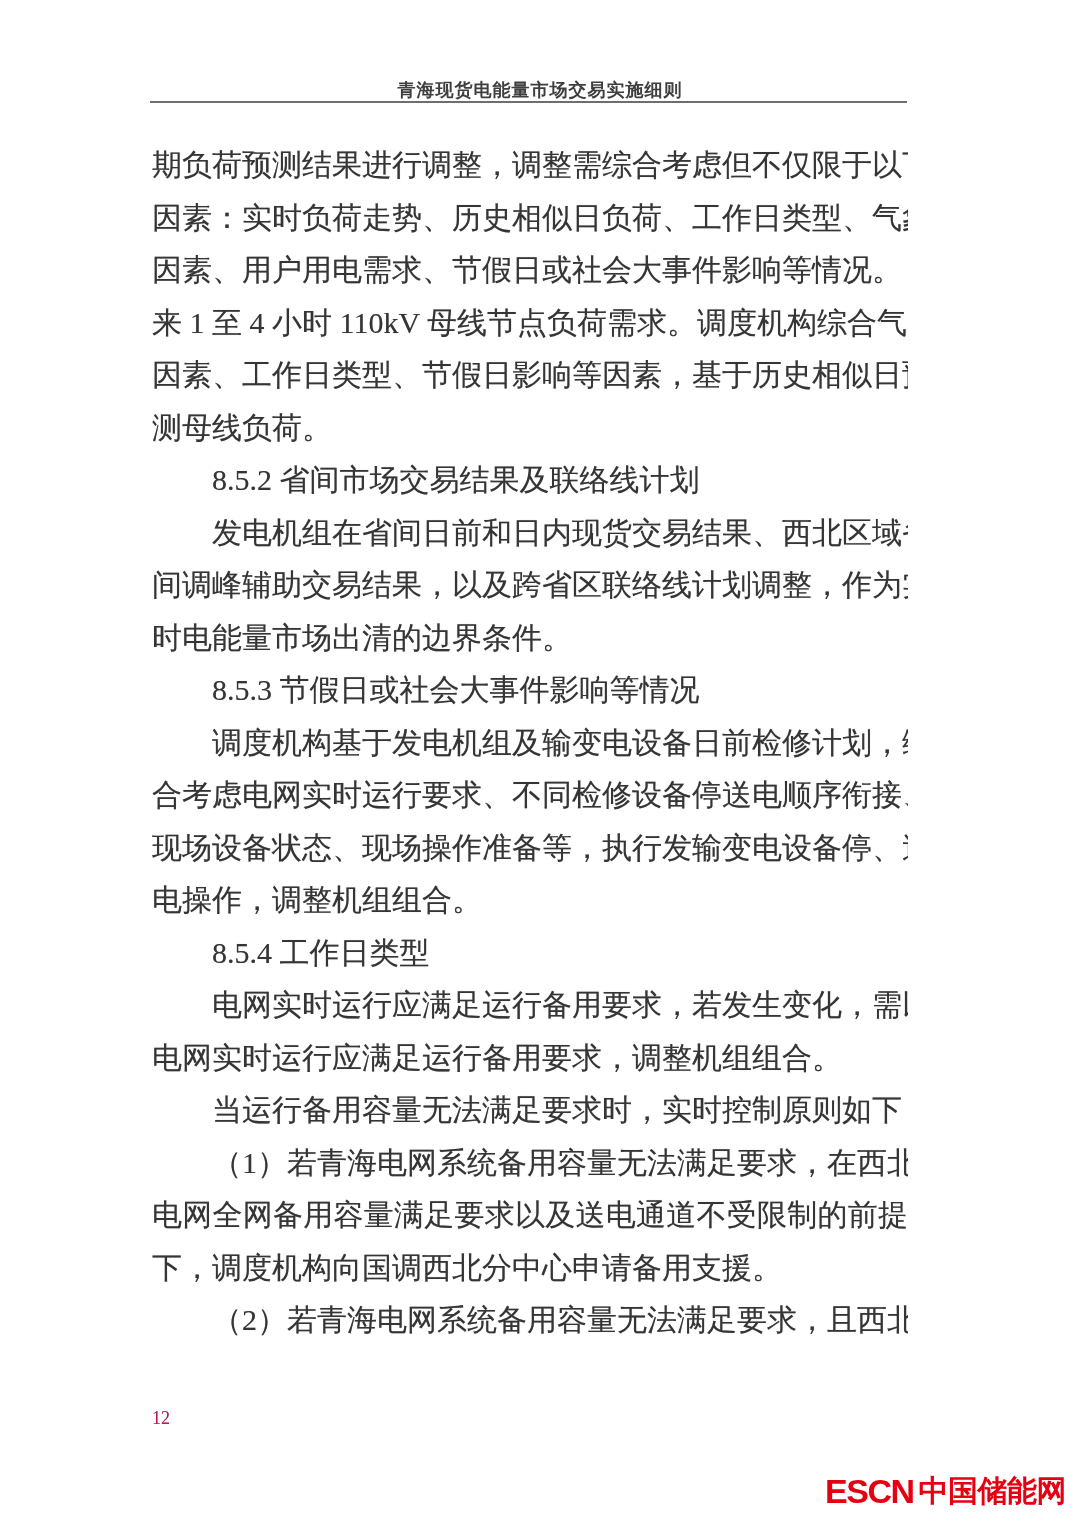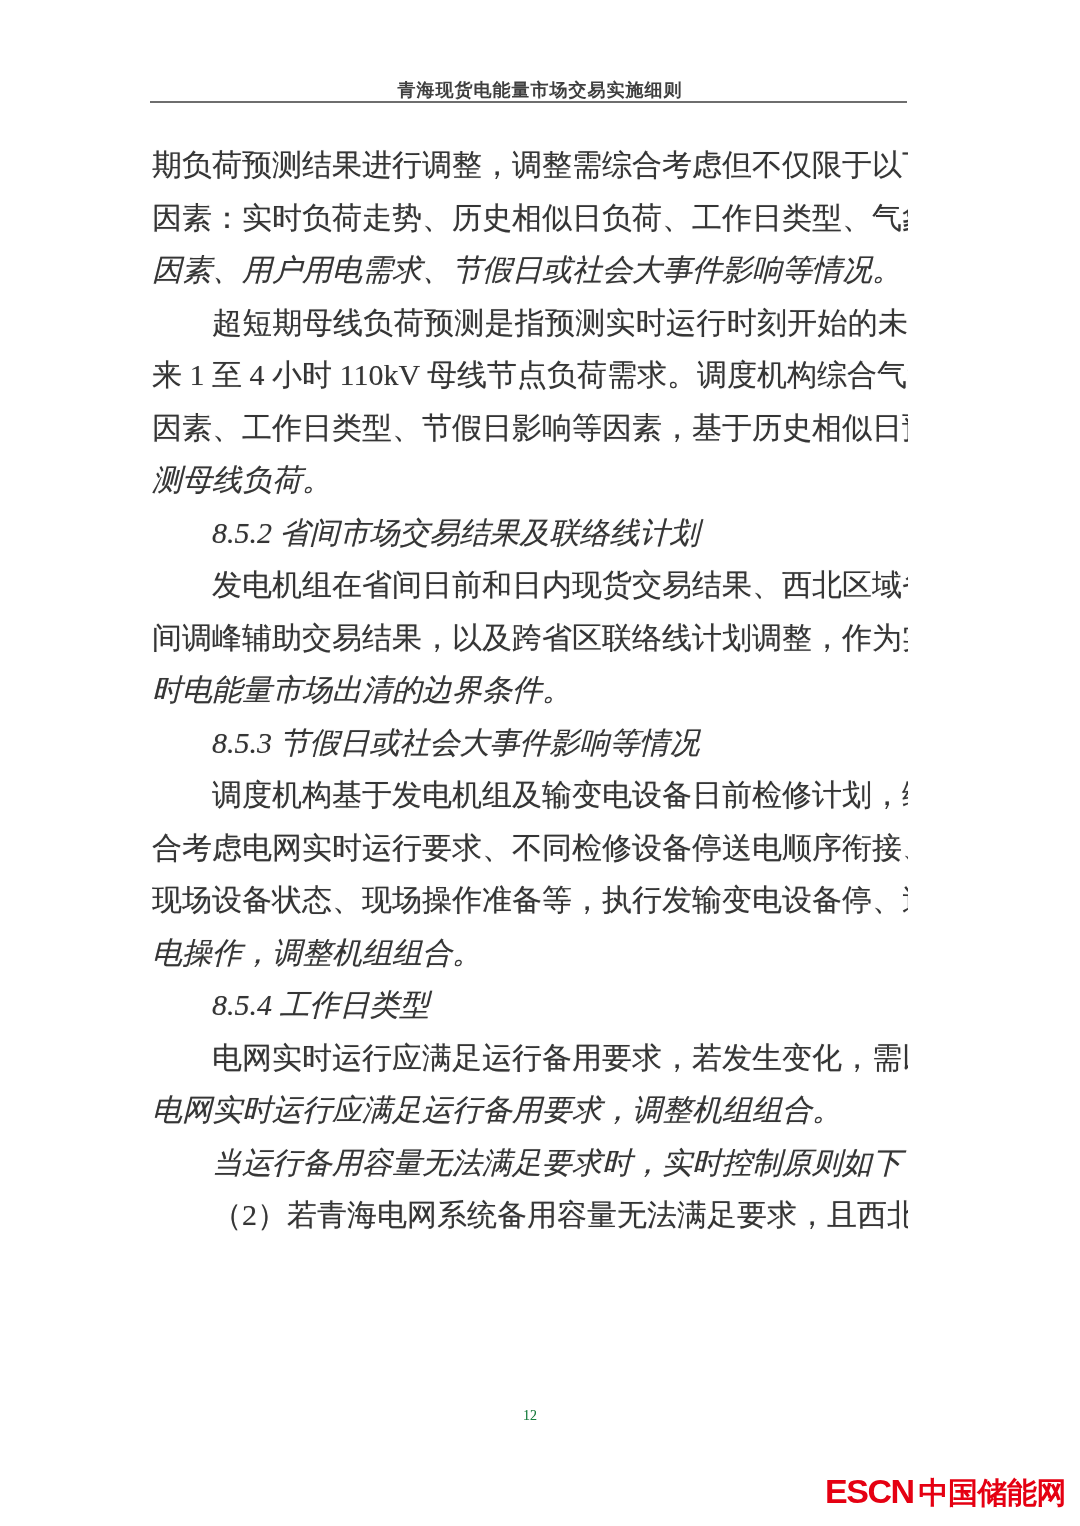--- a/index.html
+++ b/index.html
@@ -46,40 +46,40 @@
   .para { margin: 0; }
   .line {
     display: block;
     height: 52.5px;
     line-height: 52.5px;
     overflow: hidden;
     text-align: justify;
     text-align-last: justify;
     white-space: nowrap;
   }
-  .line.last { text-align-last: left; font-style: italic; }
+  .line.last { text-align-last: left; }
   .line.indent { text-indent: 60px; }
   
   .page-number {
     position: absolute;
     top: 1408px;
     left: 152px;
     width: 756px;
-    text-align: center;
-    font-size: 14px;
-    color: #15803d;
+    text-align: left;
+    font-size: 18px;
+    color: #be185d;
     text-shadow: 0 0 0.6px rgba(140,140,140,.6);
   }
   
   .logo {
     position: absolute;
     top: 1474px;
     right: 14px;
     display: flex;
-    align-items: flex-end;
+    align-items: center;
     gap: 5px;
     font-family: "Liberation Sans", "DejaVu Sans", sans-serif;
     font-weight: 900;
   }
   .logo-latin {
     font-size: 34px;
     letter-spacing: -1.5px;
     line-height: 1;
   }
   .logo-cn {
@@ -98,21 +98,20 @@
 
   <div class="header-rule"></div>
 
   <main class="content" id="content">
       <div class="para body">
         <div class="line">期负荷预测结果进行调整，调整需综合考虑但不仅限于以下</div>
         <div class="line">因素：实时负荷走势、历史相似日负荷、工作日类型、气象</div>
         <div class="line last">因素、用户用电需求、节假日或社会大事件影响等情况。</div>
       </div>
       <div class="para body">
-        <div class="line indent">超短期母线负荷预测是指预测实时运行时刻开始的未</div>
         <div class="line">来 1 至 4 小时 110kV 母线节点负荷需求。调度机构综合气象</div>
         <div class="line">因素、工作日类型、节假日影响等因素，基于历史相似日预</div>
         <div class="line last">测母线负荷。</div>
       </div>
       <div class="para heading">
         <div class="line last indent">8.5.2 省间市场交易结果及联络线计划</div>
       </div>
       <div class="para body">
         <div class="line indent">发电机组在省间日前和日内现货交易结果、西北区域省</div>
         <div class="line">间调峰辅助交易结果，以及跨省区联络线计划调整，作为实</div>
@@ -131,20 +130,25 @@
         <div class="line last indent">8.5.4 工作日类型</div>
       </div>
       <div class="para body">
         <div class="line indent">电网实时运行应满足运行备用要求，若发生变化，需以</div>
         <div class="line last">电网实时运行应满足运行备用要求，调整机组组合。</div>
       </div>
       <div class="para body">
         <div class="line last indent">当运行备用容量无法满足要求时，实时控制原则如下：</div>
       </div>
       <div class="para body">
+        <div class="line indent">（1）若青海电网系统备用容量无法满足要求，在西北</div>
+        <div class="line">电网全网备用容量满足要求以及送电通道不受限制的前提</div>
+        <div class="line last">下，调度机构向国调西北分中心申请备用支援。</div>
+      </div>
+      <div class="para body">
         <div class="line indent">（2）若青海电网系统备用容量无法满足要求，且西北</div>
       </div>
     </main>
 
   <div class="page-number">12</div>
 
   <div class="logo" style="color: rgb(229, 0, 18);">
     <span class="logo-latin">ESCN</span>
     <span class="logo-cn">中国储能网</span>
   </div>

